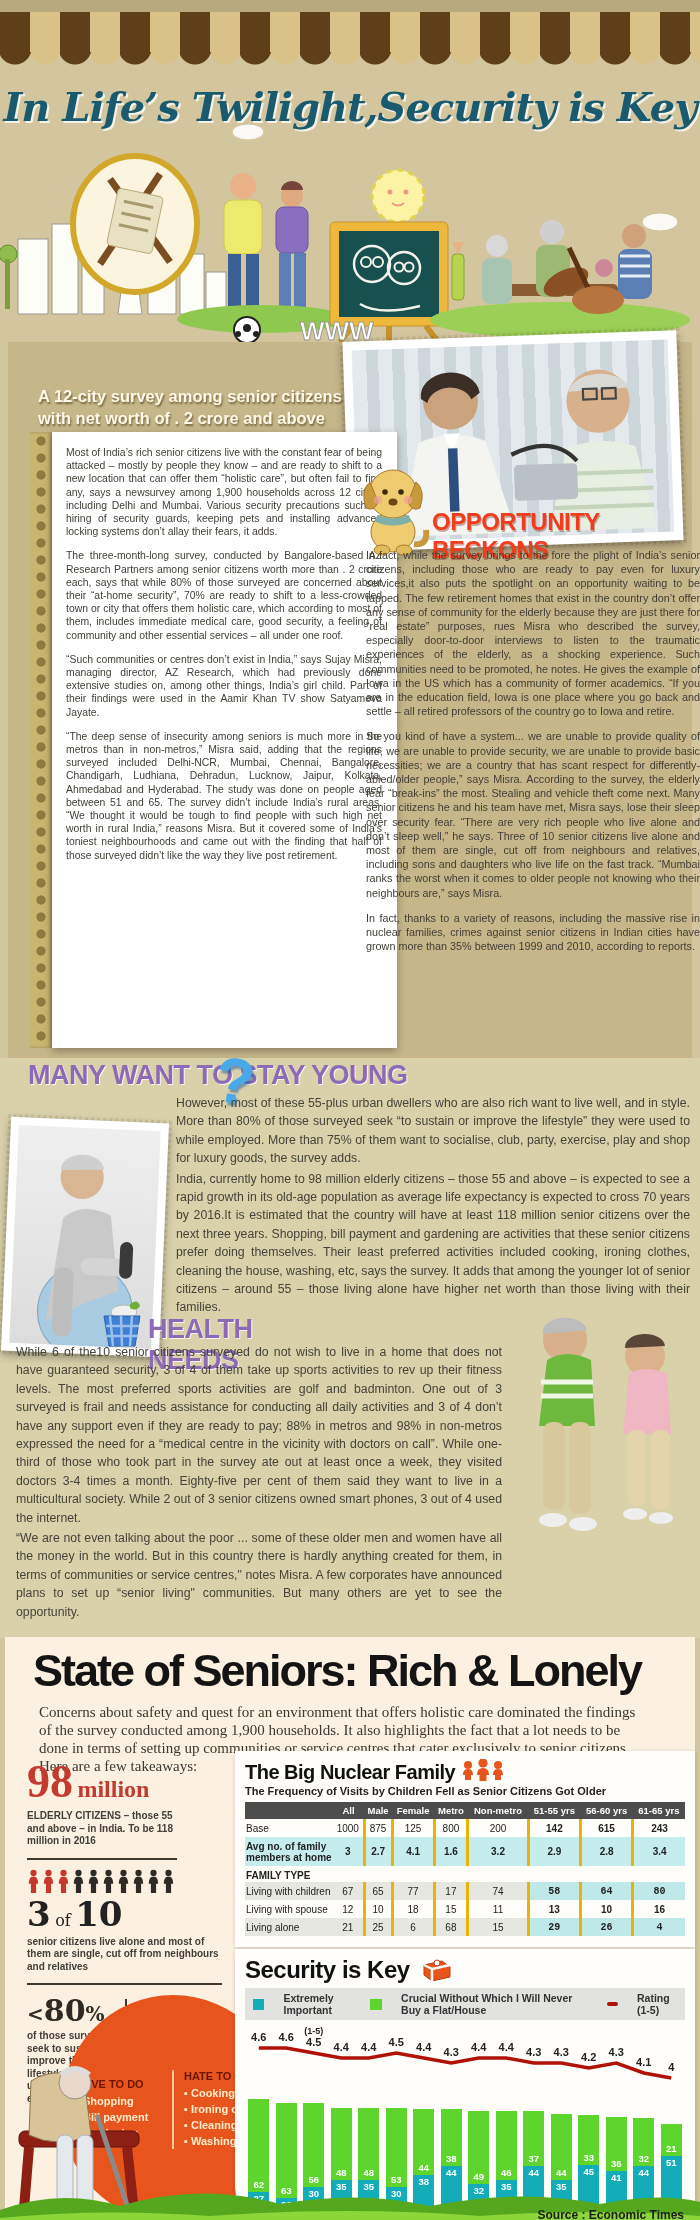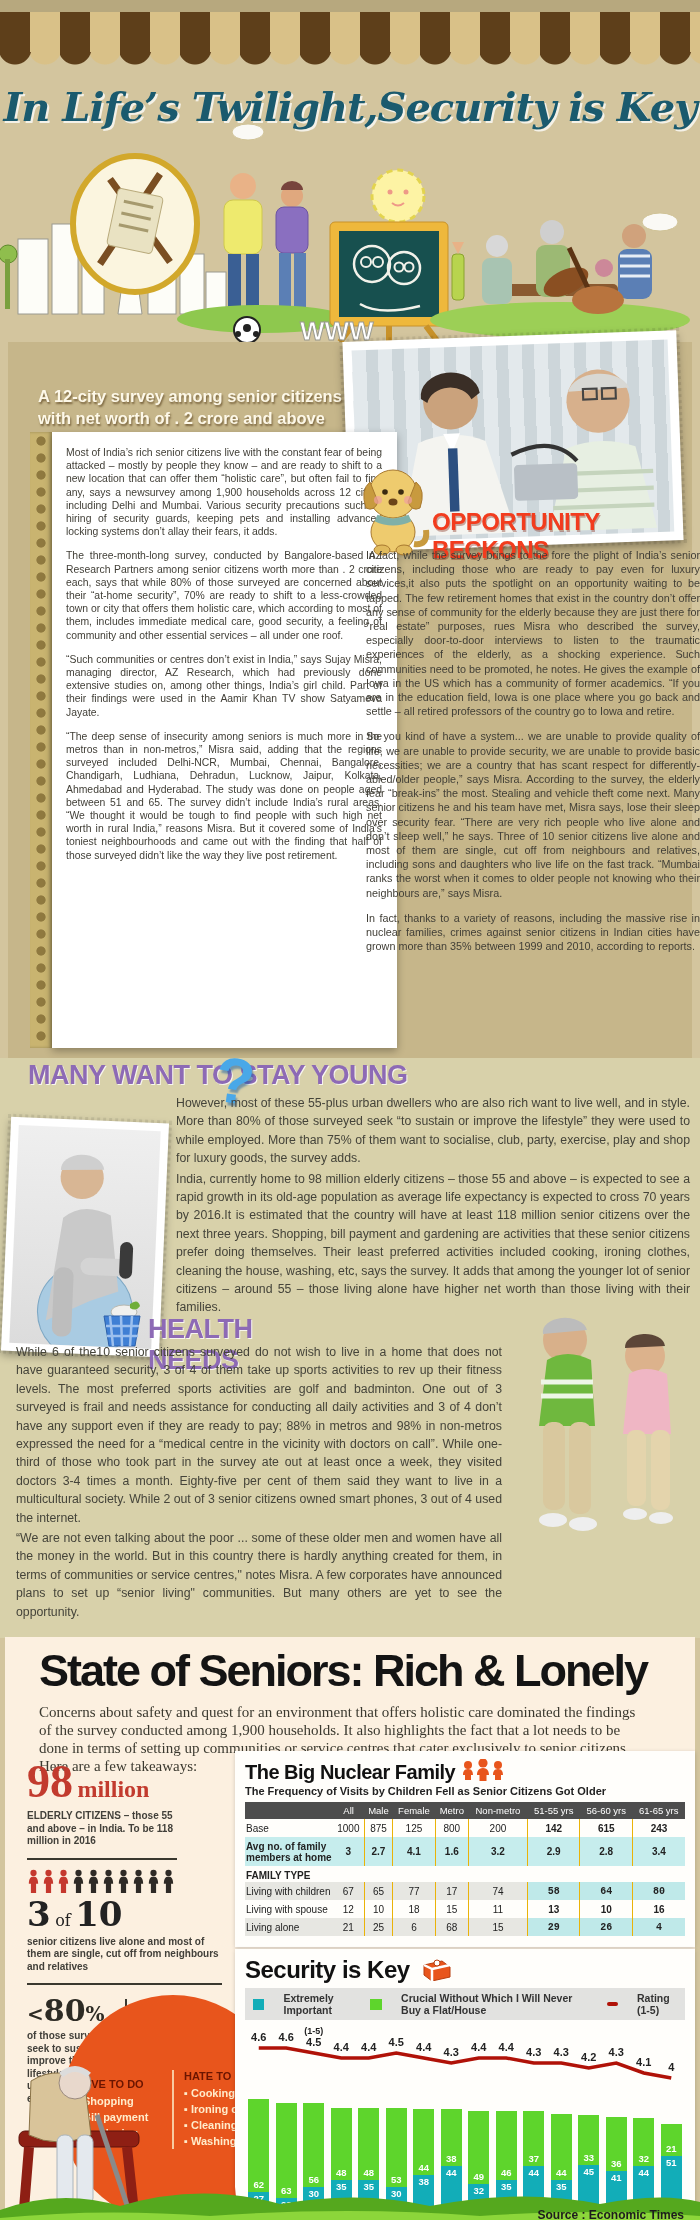--- a/index.html
+++ b/index.html
@@ -51,21 +51,21 @@
   .ph-ball{background:linear-gradient(#efefef,#dcdcdc);}
   .young-text{position:absolute;left:176px;top:36px;width:514px;}
   .young-text p,.health-text p{font-size:12.3px;line-height:18.4px;color:#45443a;margin:0 0 2px;text-align:justify;}
   .health-headrow{position:absolute;left:100px;top:242px;}
   .health-head{position:absolute;left:48px;top:14px;}
   .health-text{position:absolute;left:16px;top:285px;width:486px;}
   .joggers{position:absolute;left:505px;top:246px;}
 
   
   .panel{position:absolute;top:1625px;left:5px;width:690px;height:590px;background:#fcf0e0;}
-  .panel-title{position:absolute;left:34px;top:8px;font-size:45px;font-weight:900;color:#141414;letter-spacing:-2px;}
+  .panel-title{position:absolute;left:28px;top:8px;font-size:45px;font-weight:900;color:#141414;letter-spacing:-2px;}
   .panel-sub{position:absolute;left:34px;top:66px;width:612px;font-family:"Liberation Serif",serif;
              font-size:15px;line-height:1.2;color:#3b392f;}
   .stat-col{position:absolute;left:22px;top:118px;width:208px;}
   .stat98-val{font-family:"Liberation Serif",serif;font-weight:bold;color:#c23b2e;}
   .n98{font-size:46px;} .million{font-size:24px;}
   .stat-desc{font-size:10px;font-weight:bold;color:#42403a;line-height:1.25;margin-top:2px;}
   .rule{border:none;border-top:2px solid #3a382f;width:150px;margin:10px 0 8px;}
   .pictogram{display:flex;gap:2px;align-items:flex-end;height:26px;margin-top:2px;}
   .pictogram svg{width:13px;height:25px;}
   .alone-val{font-family:"DejaVu Serif",serif;color:#222;}
@@ -82,23 +82,23 @@
   .lh-col ul{margin:0;padding:0;list-style:none;}
   .lh-col li{font-size:11px;font-weight:bold;color:#ffeccb;line-height:16px;}
   .lh-col li::before{content:"▪ ";color:#ffeccb;}
   .oldman{position:absolute;left:-4px;top:424px;}
 
   .card{position:absolute;background:#fffefb;box-shadow:0 1px 4px rgba(0,0,0,.18);}
   .card-family{left:230px;top:114px;width:460px;height:196px;padding:8px 10px;box-sizing:border-box;}
   .card-title{font-size:20px;font-weight:900;color:#111;letter-spacing:-.5px;display:inline-block;}
   .card-subtitle{font-size:11px;font-weight:bold;color:#222;margin:1px 0 5px;}
   table.nf{width:100%;border-collapse:collapse;font-size:10px;color:#222;}
-  table.nf th{background:#4d4d4d;color:#fff;font-weight:normal;padding:3px 1px;font-size:9.5px;}
+  table.nf th{background:#4d4d4d;color:#fff;font-weight:bold;padding:3px 1px;font-size:9.5px;}
   table.nf th:first-child{width:86px;}
-  table.nf td{text-align:center;padding:3.5px 1px;border-left:1px solid #eab308;}
+  table.nf td{text-align:center;padding:3.5px 1px;border-left:3px solid #eab308;}
   table.nf td.label{text-align:left;border-left:none;}
   table.nf td:nth-child(2){border-left:none;}
   table.nf tr.teal td{background:#c6eded;font-weight:bold;}
   table.nf tr.gray td{background:#e7e7e2;}
   table.nf tr.gray td.age{background:#bfe9e9;font-weight:bold;font-family:Liberation Mono, monospace;}
   table.nf tr.plain td.age{font-weight:bold;}
   table.nf tr.section td{font-weight:bold;border-left:none;background:#fffefb;text-align:left;padding:4px 1px 1px;}
 
   .card-security{left:230px;top:312px;width:460px;height:278px;padding:6px 10px;box-sizing:border-box;
                  border-bottom-left-radius:40px;}

